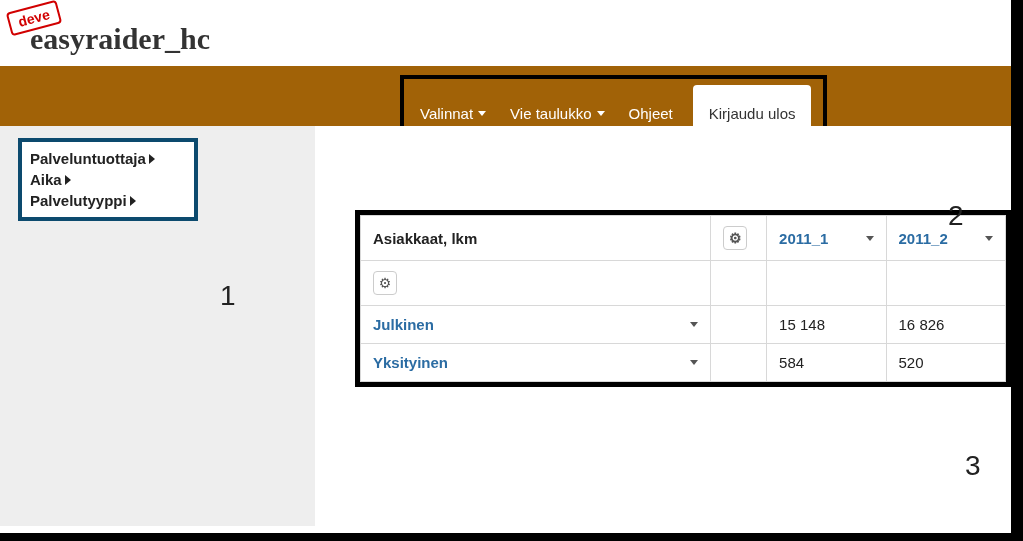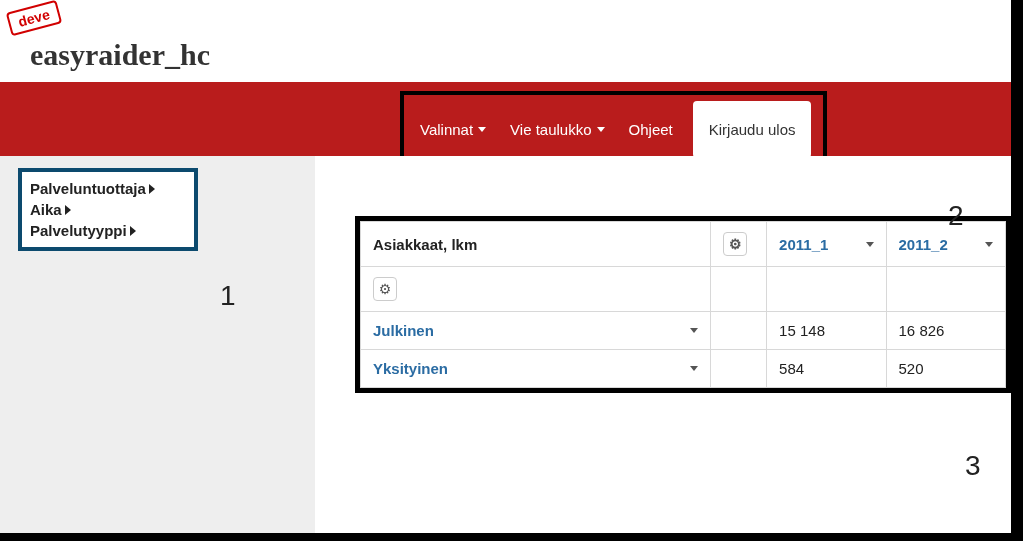--- a/index.html
+++ b/index.html
@@ -37,25 +37,25 @@
       font-size: 14px;
       padding: 2px 8px;
       transform: rotate(-15deg);
       background: #fff;
     }
     .title {
       font-family: Georgia, 'Times New Roman', serif;
       font-size: 30px;
       font-weight: bold;
       color: #333;
-      margin-top: 20px;
+      margin-top: 4px;
     }
     .navbar {
-      background: #b91c1c;
-      height: 74px;
+      background: #a16207;
+      height: 60px;
       width: 100%;
       position: relative;
     }
     .navgroup {
       position: absolute;
       left: 400px;
       top: 9px;
       display: flex;
       align-items: center;
       gap: 16px;
@@ -144,20 +144,21 @@
     .main {
       flex: 1;
       background: #fff;
       padding: 60px 0 0 40px;
       position: relative;
     }
     .table-wrap {
       border: 5px solid #000;
       width: 656px;
       background: #fff;
+      margin-top: 24px;
     }
     table {
       width: 100%;
       border-collapse: collapse;
       font-size: 15px;
     }
     th, td {
       border: 1px solid #d8d8d8;
       padding: 10px 12px;
       text-align: left;

